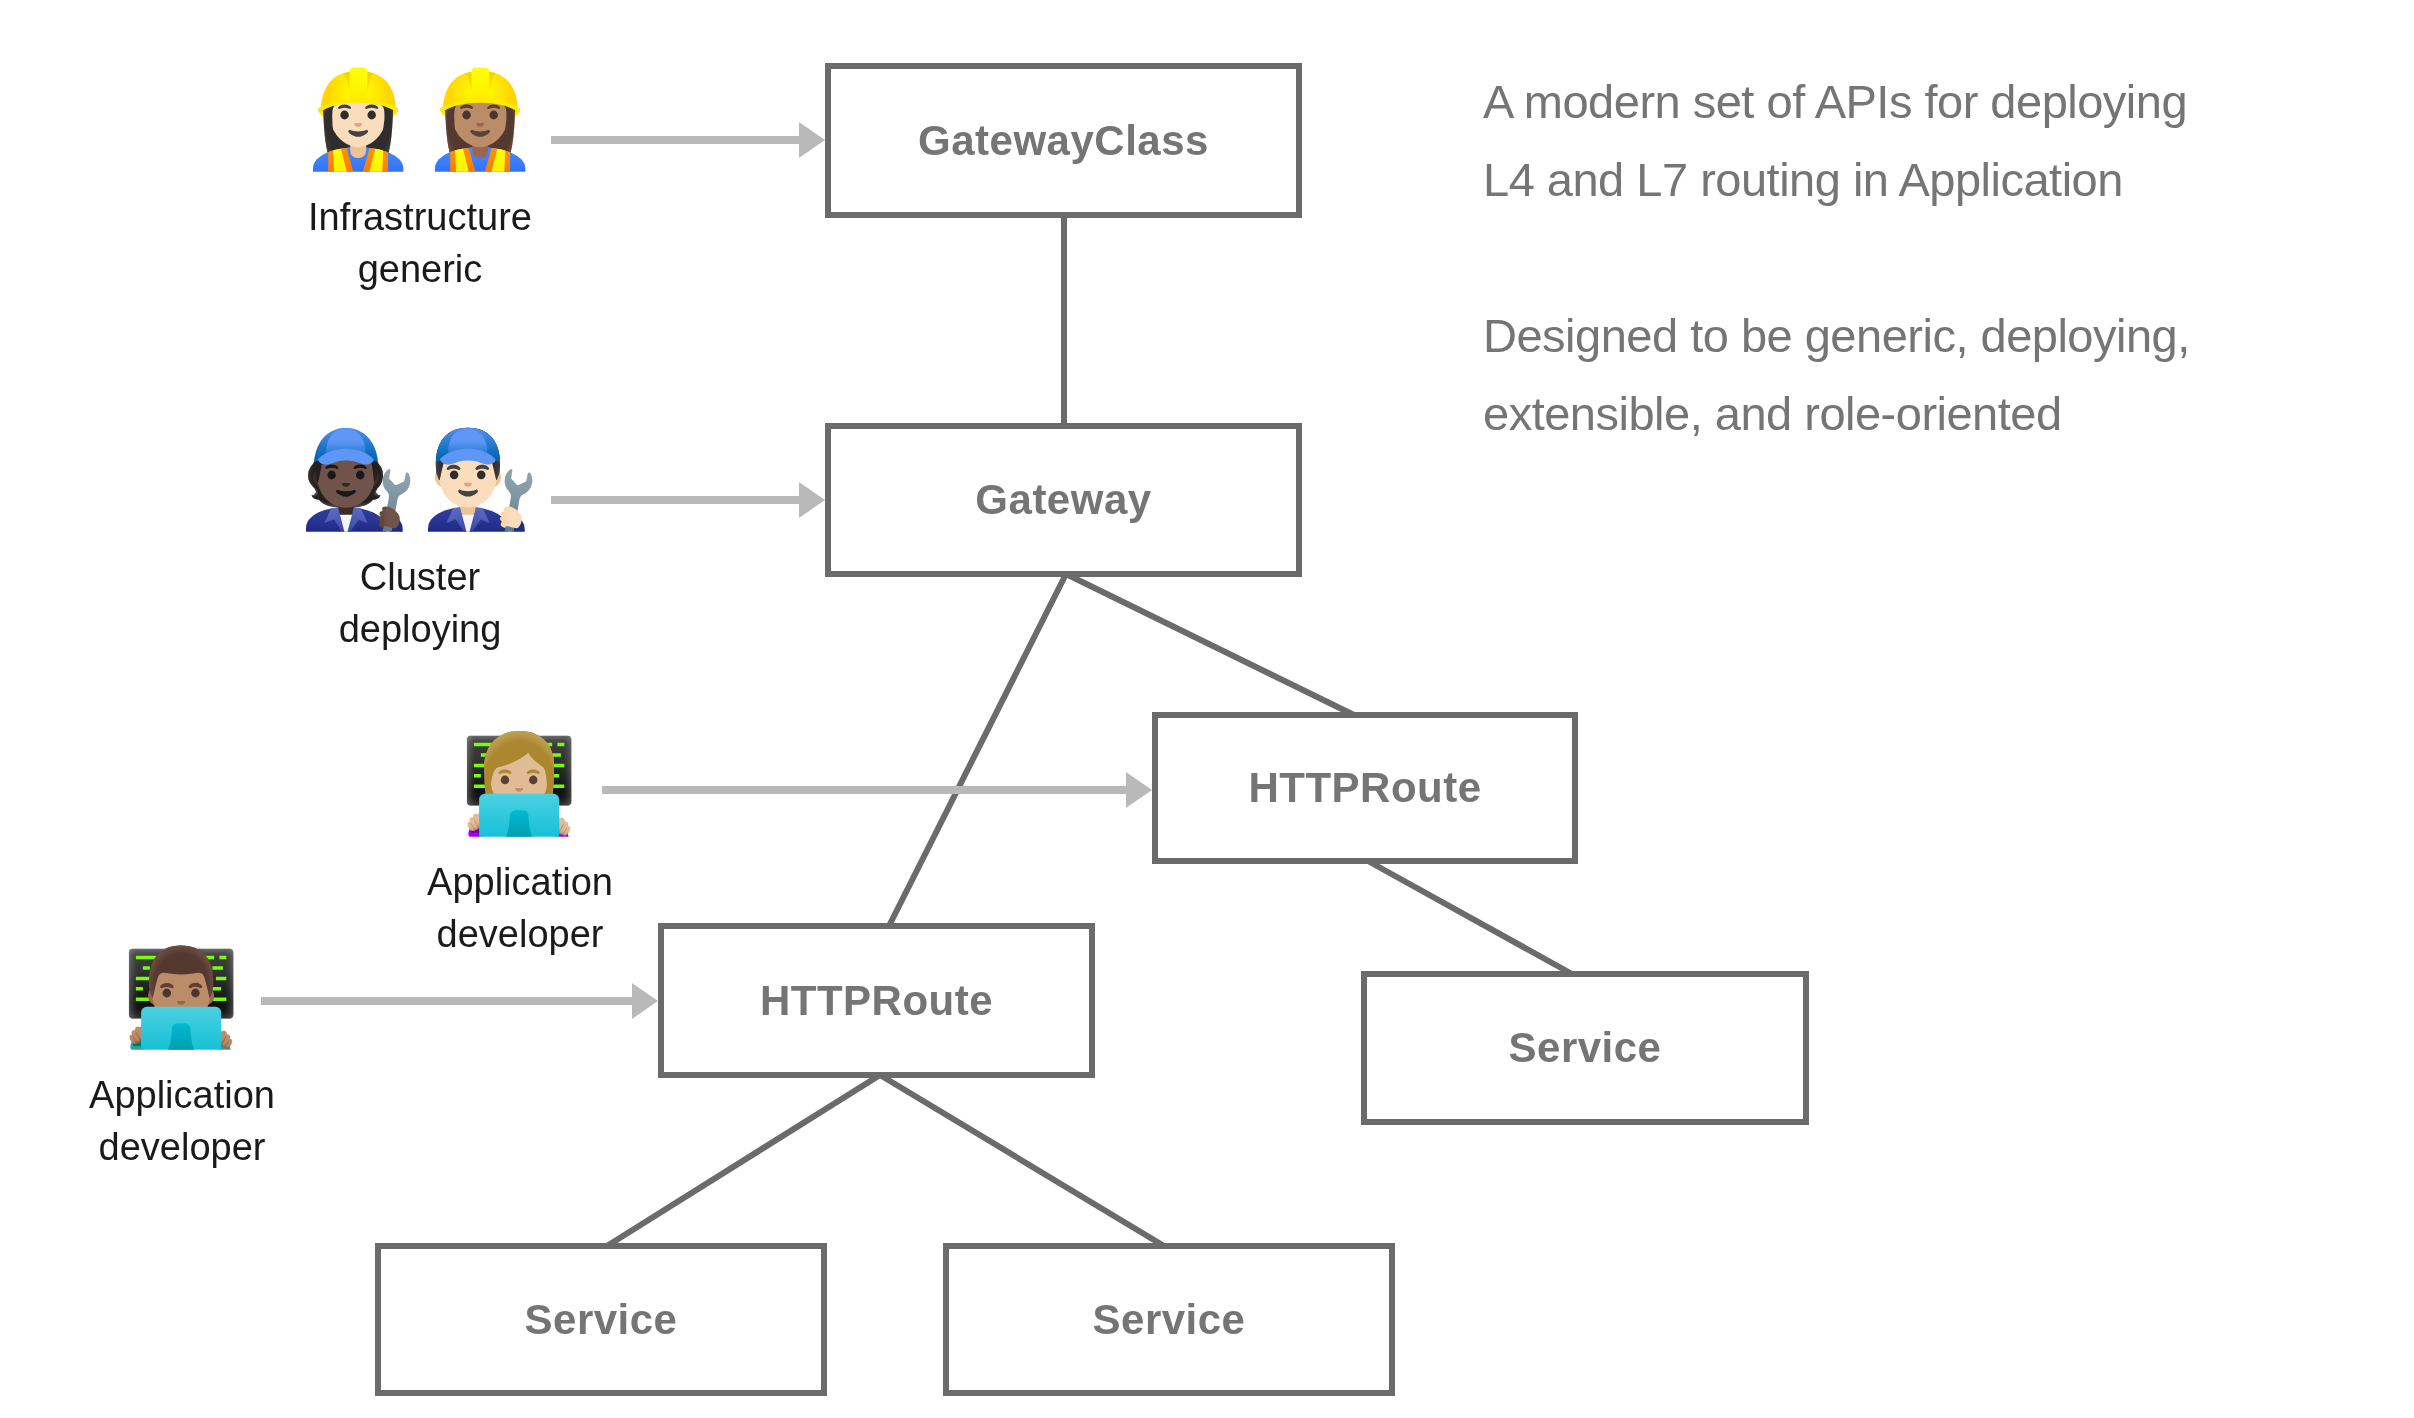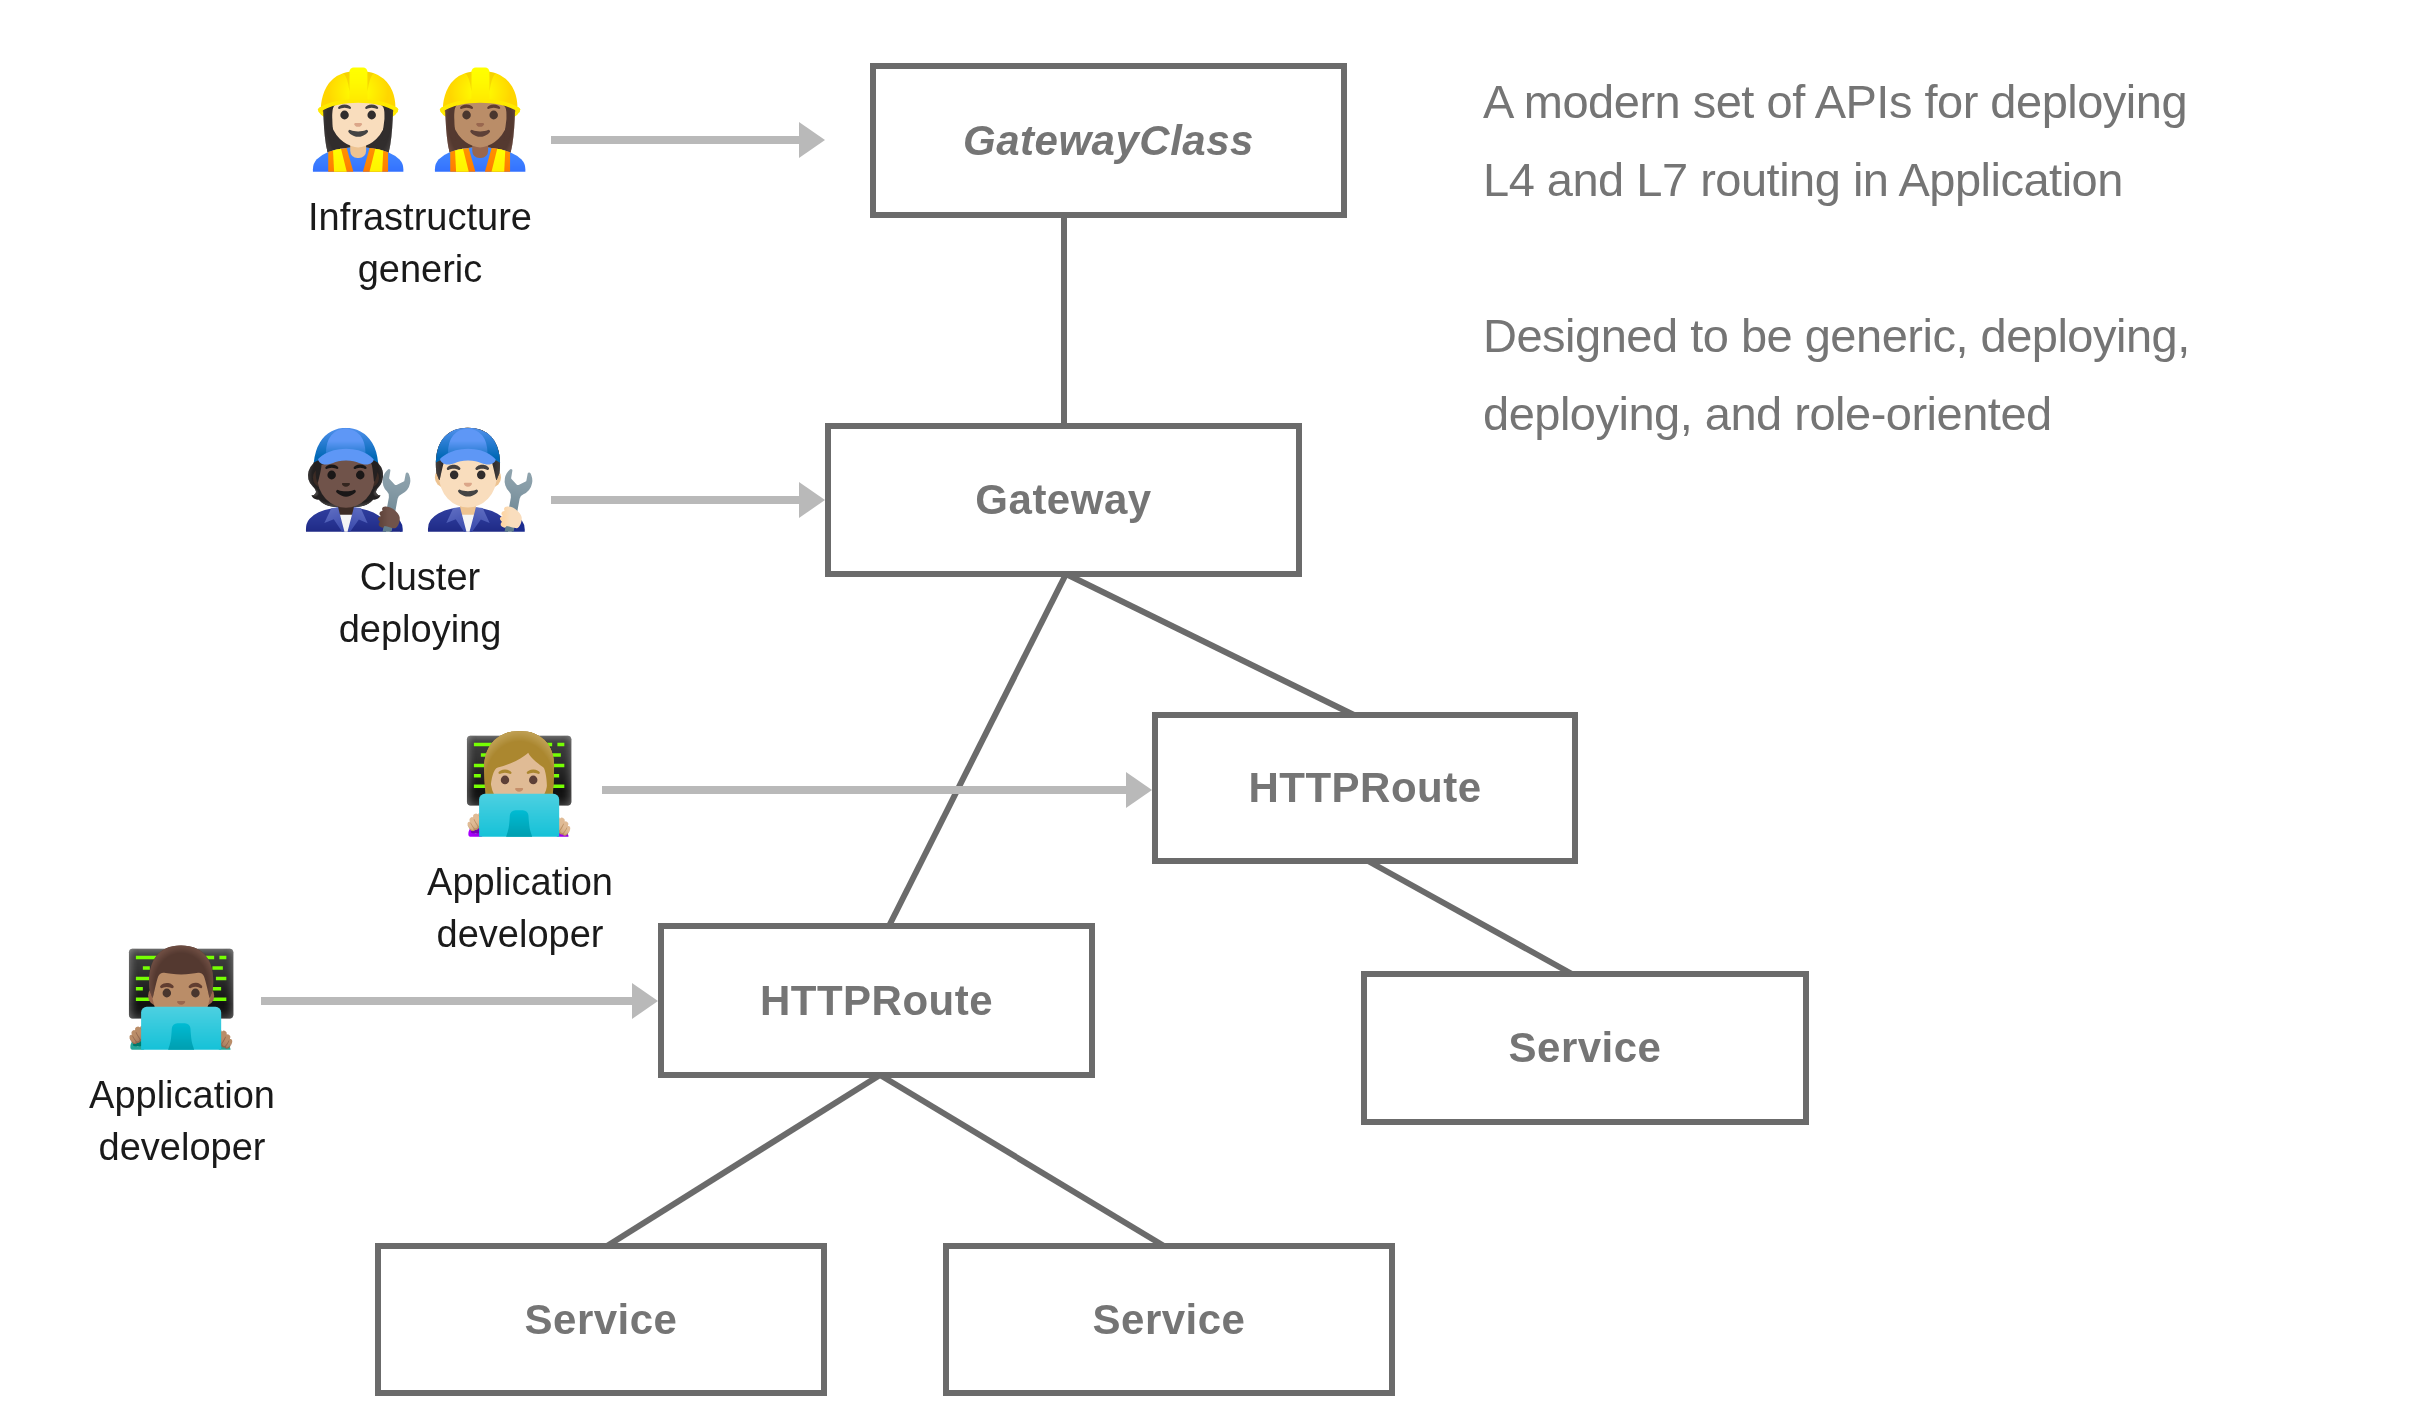--- a/index.html
+++ b/index.html
@@ -88,21 +88,21 @@
     <g>
       <line x1="602" y1="790" x2="1127" y2="790" stroke="var(--arrow)" stroke-width="8"></line>
       <polygon points="1126,772 1152,790 1126,808" fill="var(--arrow)"></polygon>
     </g>
     <g>
       <line x1="261" y1="1001" x2="633" y2="1001" stroke="var(--arrow)" stroke-width="8"></line>
       <polygon points="632,983 658,1001 632,1019" fill="var(--arrow)"></polygon>
     </g>
   </svg>
 
-  <div class="node" style="left:870px;top:63px;width:477px;height:155px;font-style:italic;">
+  <div class="node" style="left:825px;top:63px;width:477px;height:155px;">
     <span>GatewayClass</span>
   </div>
 
   <div class="node" style="left:825px;top:423px;width:477px;height:154px;justify-content:center;">
     <span>Gateway</span>
   </div>
 
   <div class="node" style="left:1152px;top:712px;width:426px;height:152px;">
     <span>HTTPRoute</span>
   </div>
@@ -165,17 +165,17 @@
     </div>
   </div>
 
   <div class="description">
     <p>
       <span>A modern set of APIs for deploying</span><br>
       <span>L4 and L7 routing in Application</span>
     </p>
     <p>
       <span>Designed to be generic, deploying,</span><br>
-      <span>deploying, and role-oriented</span>
+      <span>extensible, and role-oriented</span>
     </p>
   </div>
 
 </div>
 
 </body></html>

